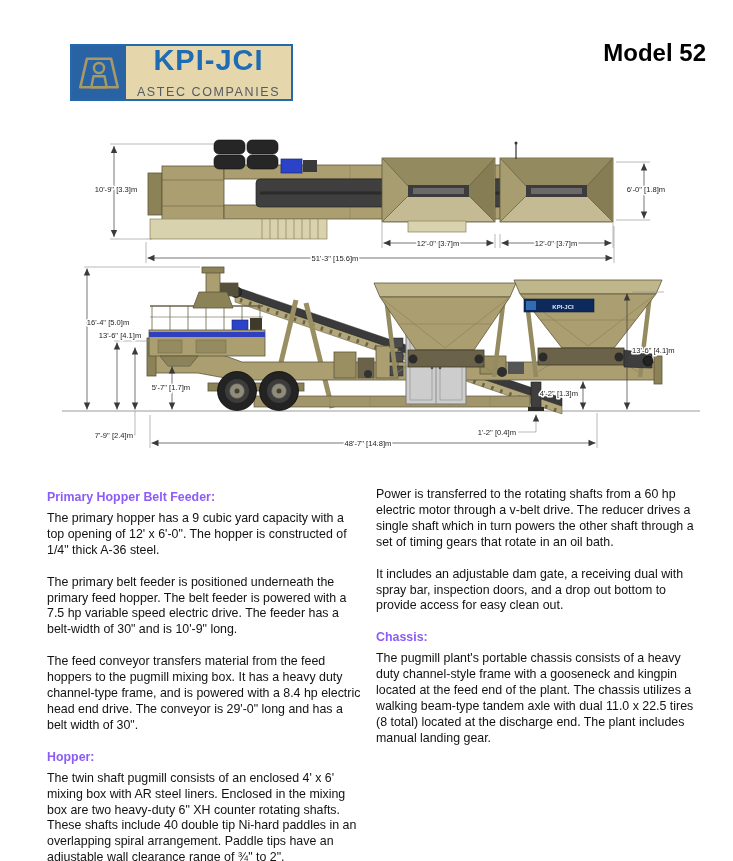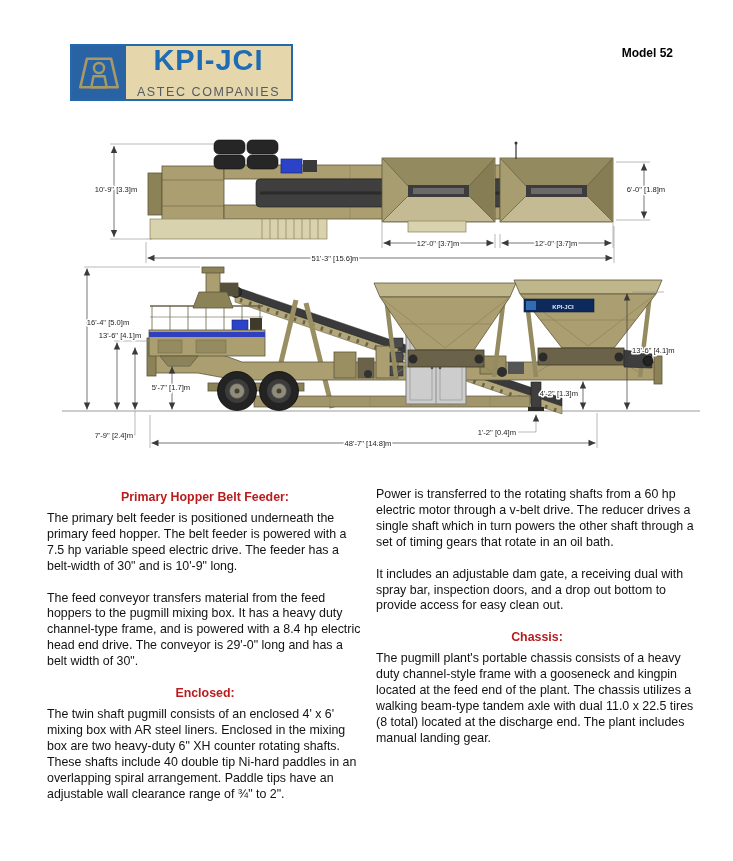--- a/index.html
+++ b/index.html
@@ -5,34 +5,34 @@
   html,body{margin:0;padding:0;background:#ffffff;}
   .page{position:relative;width:733px;height:861px;background:#ffffff;overflow:hidden;
         font-family:"Liberation Sans",sans-serif;color:#111;}
   
   .logo{position:absolute;left:70px;top:44px;width:223px;height:57px;display:flex;
         border:2px solid #226aab;box-sizing:border-box;background:#e5d6ab;}
   .logo-mark{width:54px;height:100%;background:#2a63a4;display:flex;align-items:center;justify-content:center;}
   .logo-text{flex:1;display:flex;flex-direction:column;align-items:center;justify-content:center;line-height:1;}
   .brand{color:#1d6cb4;font-weight:bold;font-size:29px;letter-spacing:1px;}
   .tagline{color:#555b60;font-size:12.5px;letter-spacing:1.6px;margin-top:11px;}
-  .titleblock{position:absolute;top:40px;right:60px;text-align:right;
-              font-size:12px;font-weight:bold;line-height:26px;color:#000;}
+  .titleblock{position:absolute;top:40px;right:27px;text-align:right;
+              font-size:24px;font-weight:bold;line-height:26px;color:#000;}
   
   .drawing{position:absolute;left:40px;top:132px;}
   .dl{stroke:#3a3a3a;stroke-width:0.7;}
   .wl{stroke:#8a8a8a;stroke-width:0.6;}
   .dt{font-size:7.6px;fill:#222;font-family:"Liberation Sans",sans-serif;
       paint-order:stroke;stroke:#ffffff;stroke-width:3px;stroke-linejoin:round;}
   .oln{stroke:#5d553a;stroke-width:0.8;}
   
   .col{position:absolute;top:487px;font-size:12.4px;line-height:15.9px;color:#121212;}
   .col-left{left:47px;width:316px;}
   .col-right{left:376px;width:322px;}
-  .col h3{font-size:12.4px;font-weight:bold;margin:3px 0 5px 0;color:#b91c1c;text-align:center;}
+  .col h3{font-size:12.4px;font-weight:bold;margin:3px 0 5px 0;color:#8b5cf6;}
   .col p{margin:0 0 16px 0;}
 </style>
 </head>
 <body>
 
 <div class="page">
 
   <div class="logo">
     <div class="logo-mark">
       <svg width="44" height="44" viewBox="0 0 40 40">
@@ -270,23 +270,24 @@
         <line class="wl" x1="150" y1="415" x2="150" y2="448"></line>
         <line class="wl" x1="597" y1="413" x2="597" y2="448"></line>
         <line class="dl" x1="151.5" y1="443" x2="595.5" y2="443" marker-start="url(#ar)" marker-end="url(#ar)"></line>
         <text class="dt" x="368" y="446" text-anchor="middle">48'-7" [14.8]m</text>
       </g>
     </g>
   </svg>
 
   <div class="col col-left">
     <h3>Primary Hopper Belt Feeder:</h3>
+    <p>The primary hopper has a 9 cubic yard capacity with a top opening of 12' x 6'-0". The hopper is constructed of 1/4" thick A-36 steel.</p>
     <p>The primary belt feeder is positioned underneath the primary feed hopper. The belt feeder is powered with a 7.5 hp variable speed electric drive. The feeder has a belt-width of 30" and is 10'-9" long.</p>
     <p>The feed conveyor transfers material from the feed hoppers to the pugmill mixing box. It has a heavy duty channel-type frame, and is powered with a 8.4 hp electric head end drive. The conveyor is 29'-0" long and has a belt width of 30".</p>
-    <h3>Enclosed:</h3>
+    <h3>Hopper:</h3>
     <p>The twin shaft pugmill consists of an enclosed 4' x 6' mixing box with AR steel liners. Enclosed in the mixing box are two heavy-duty 6" XH counter rotating shafts. These shafts include 40 double tip Ni-hard paddles in an overlapping spiral arrangement. Paddle tips have an adjustable wall clearance range of ¾" to 2".</p>
   </div>
 
   <div class="col col-right">
     <p>Power is transferred to the rotating shafts from a 60 hp electric motor through a v-belt drive. The reducer drives a single shaft which in turn powers the other shaft through a set of timing gears that rotate in an oil bath.</p>
     <p>It includes an adjustable dam gate, a receiving dual with spray bar, inspection doors, and a drop out bottom to provide access for easy clean out.</p>
     <h3>Chassis:</h3>
     <p>The pugmill plant's portable chassis consists of a heavy duty channel-style frame with a gooseneck and kingpin located at the feed end of the plant. The chassis utilizes a walking beam-type tandem axle with dual 11.0 x 22.5 tires (8 total) located at the discharge end. The plant includes manual landing gear.</p>
   </div>
 

